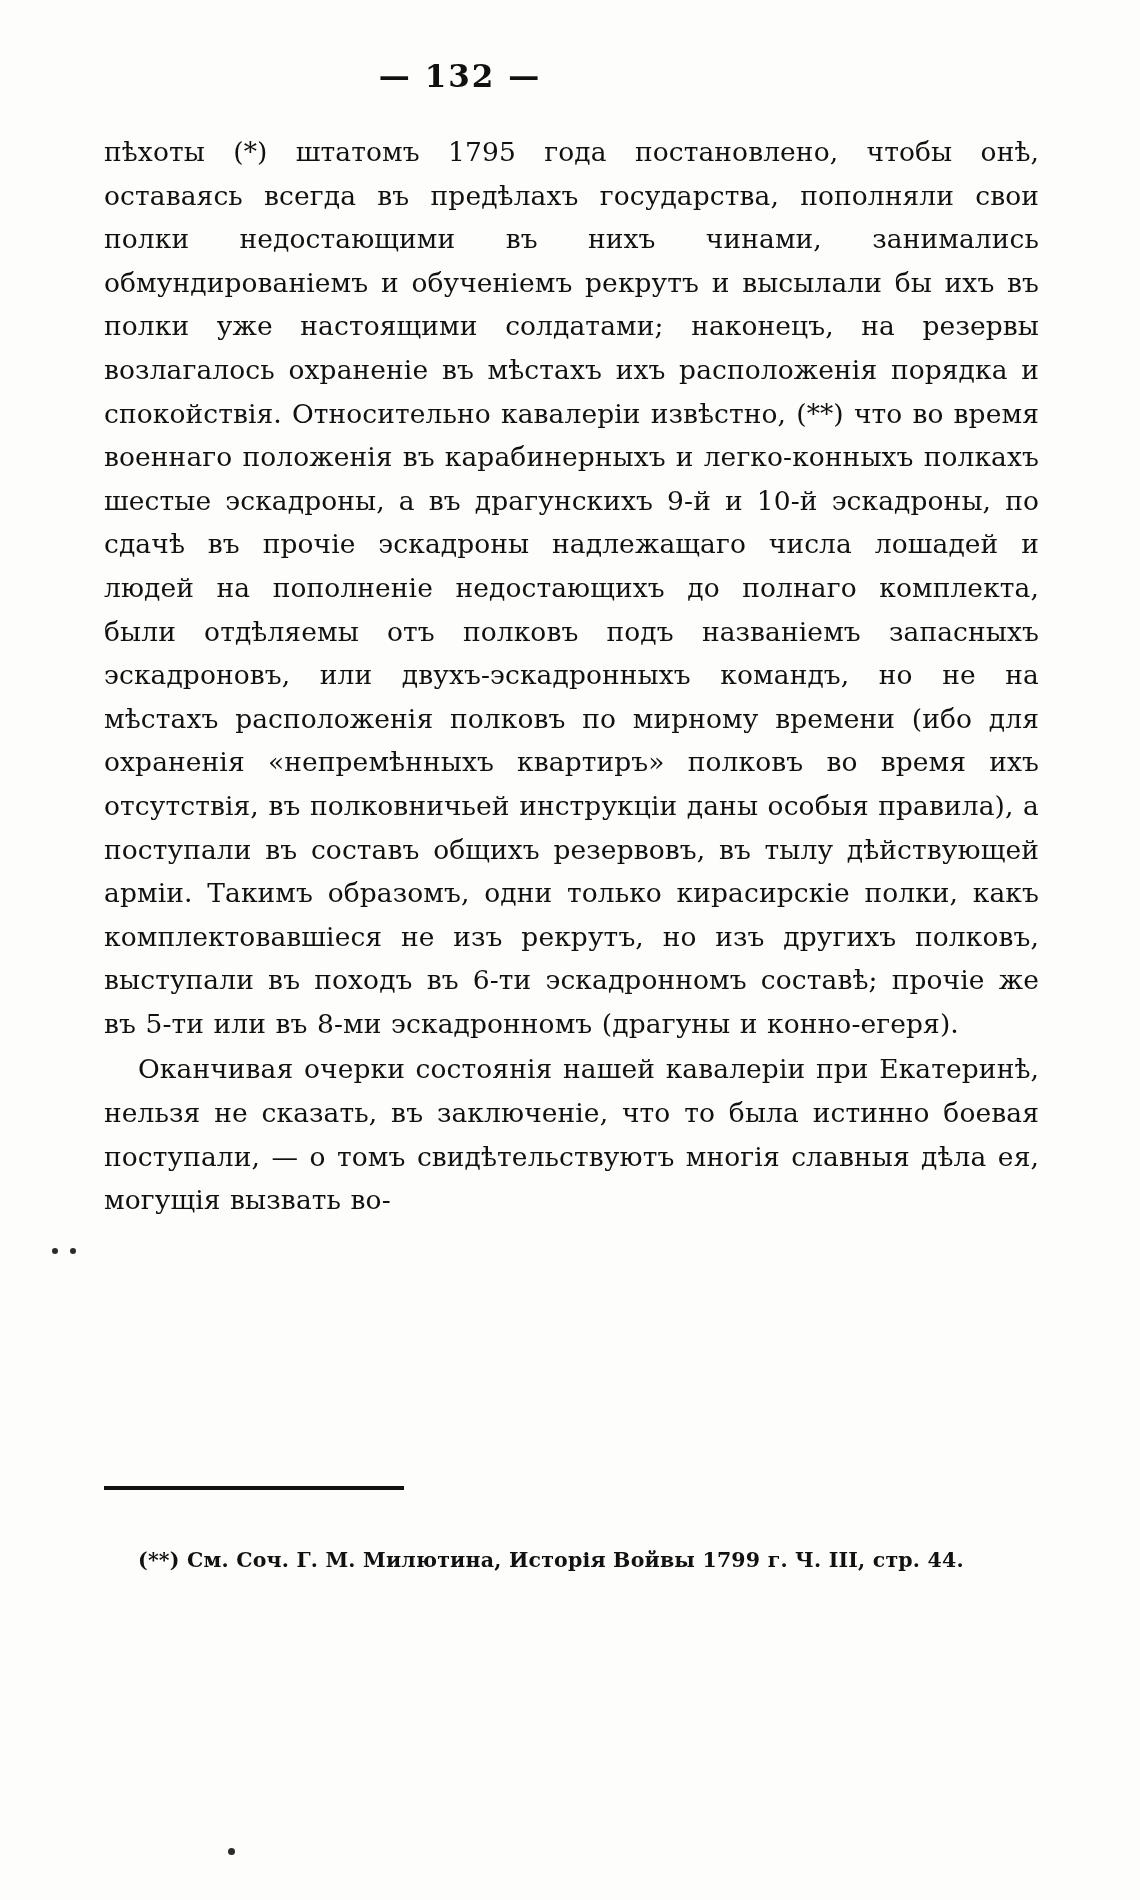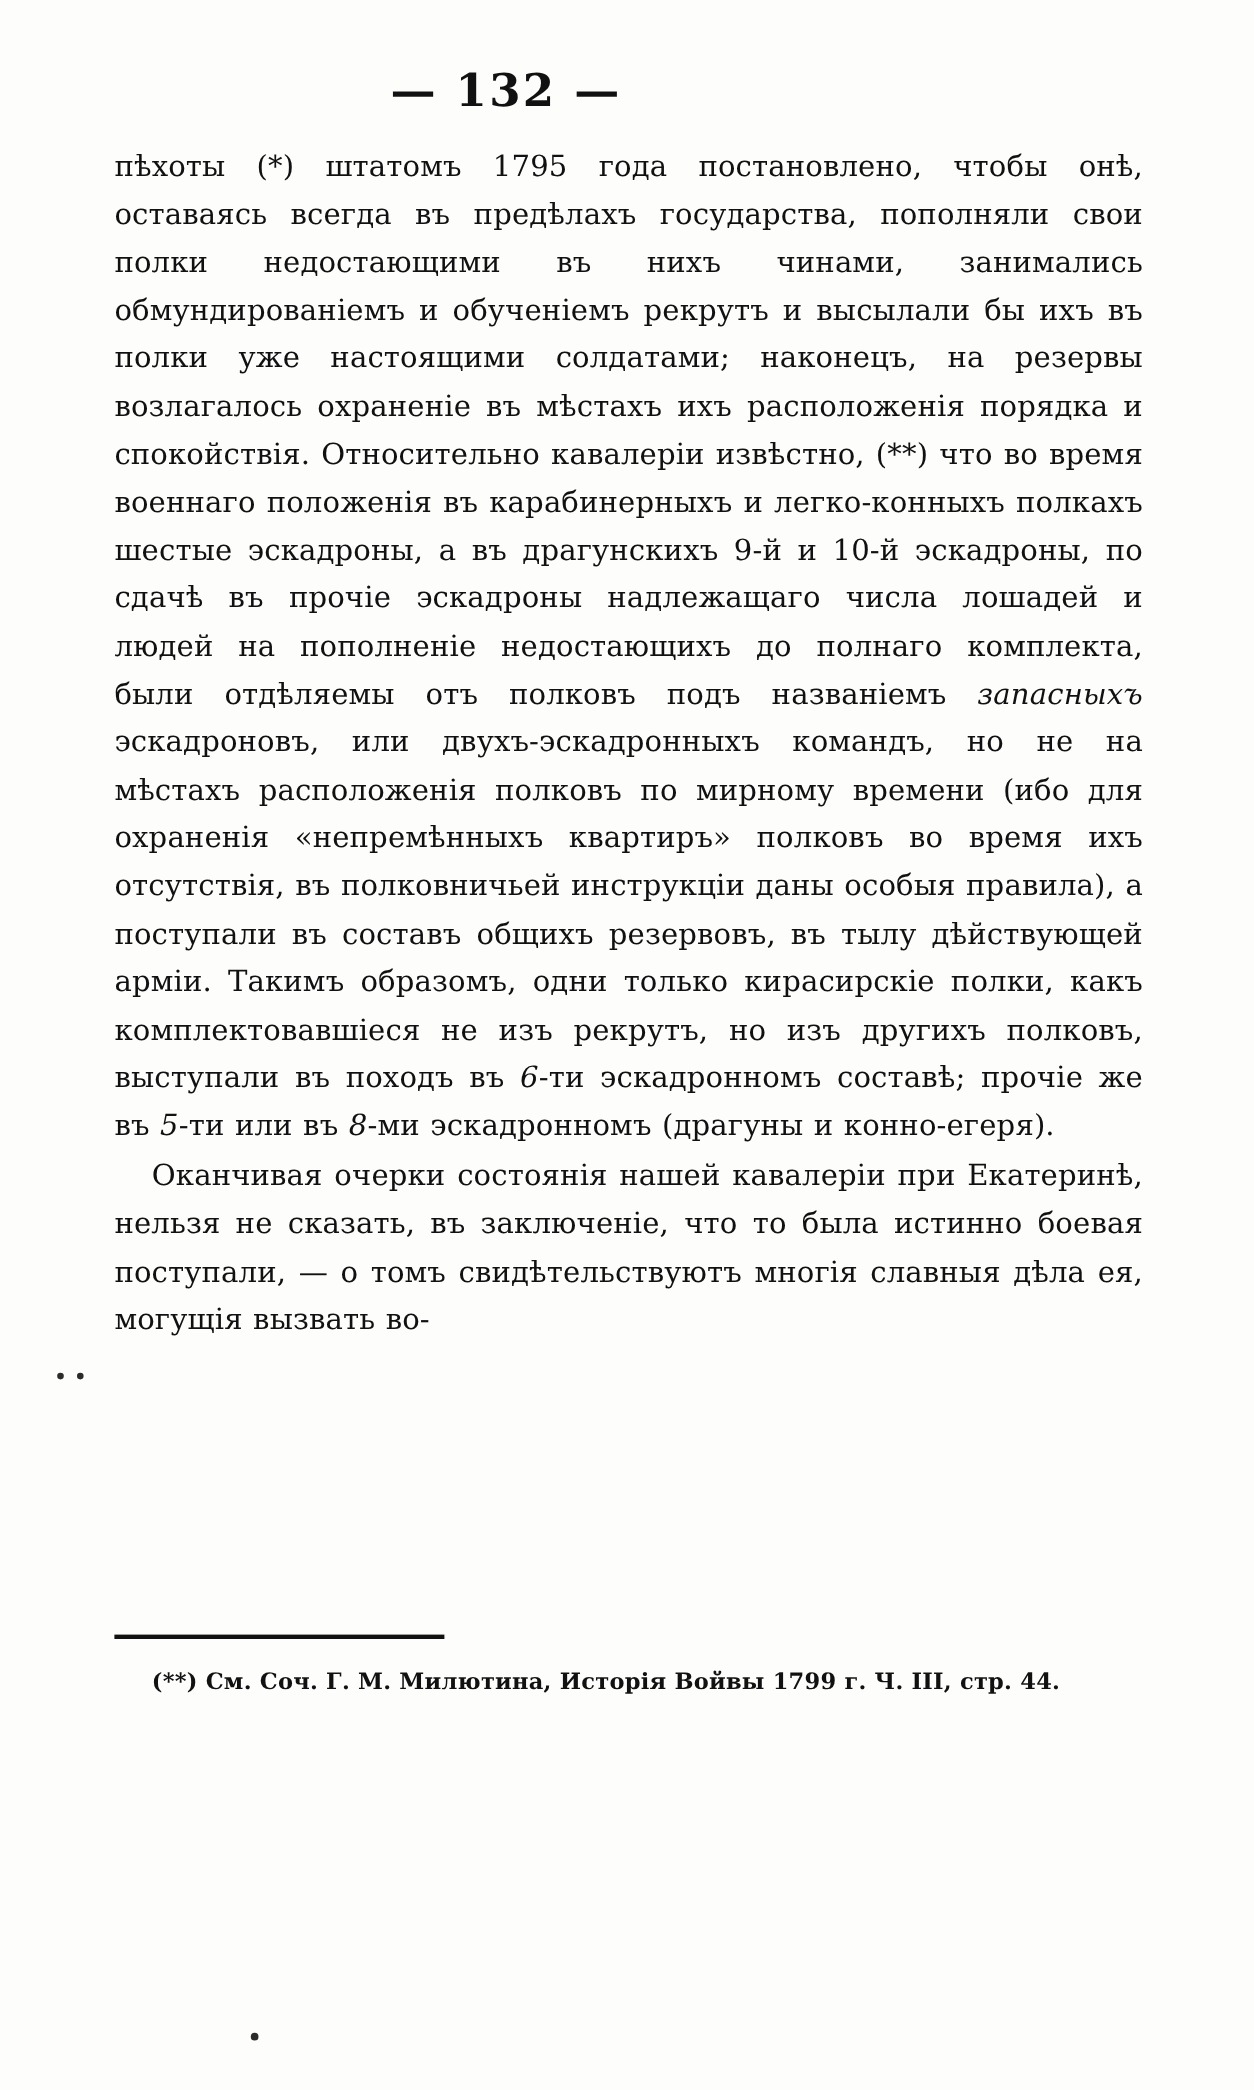--- a/index.html
+++ b/index.html
@@ -21,21 +21,21 @@
     width: 1140px;
     height: 1900px;
     background: #fdfdfc;
   }
   .page-number {
     position: absolute;
     top: 58px;
     left: 0;
     width: 920px;
     text-align: center;
-    font-size: 41px;
+    font-size: 31px;
     font-weight: bold;
     letter-spacing: 2px;
     font-family: "DejaVu Serif", serif;
   }
   .body-block {
     position: absolute;
     left: 104px;
     top: 130px;
     width: 935px;
   }
@@ -50,21 +50,20 @@
     word-spacing: 1px;
   }
   p.para.first {
     text-indent: 0;
   }
   p.para.indent {
     text-indent: 34px;
     margin-top: 2px;
   }
   .ital {
-    font-style: italic;
     margin-top: 28px;
   }
   .footnote-rule {
     position: absolute;
     left: 104px;
     top: 1486px;
     width: 300px;
     height: 4px;
     background: #111111;
   }
@@ -77,21 +76,21 @@
   p.fn {
     margin: 0;
     font-size: 20.5px;
     line-height: 33px;
     text-align: justify;
     font-family: "DejaVu Serif", serif;
     font-weight: bold;
     letter-spacing: 0.2px;
   }
   p.fn.second {
-    margin-top: 4px;
+    margin-top: 36px;
     text-indent: 34px;
   }
   p.fn .ind {
     padding-left: 34px;
   }
   .speck {
     position: absolute;
     background: #2b2b2b;
     border-radius: 50%;
   }

